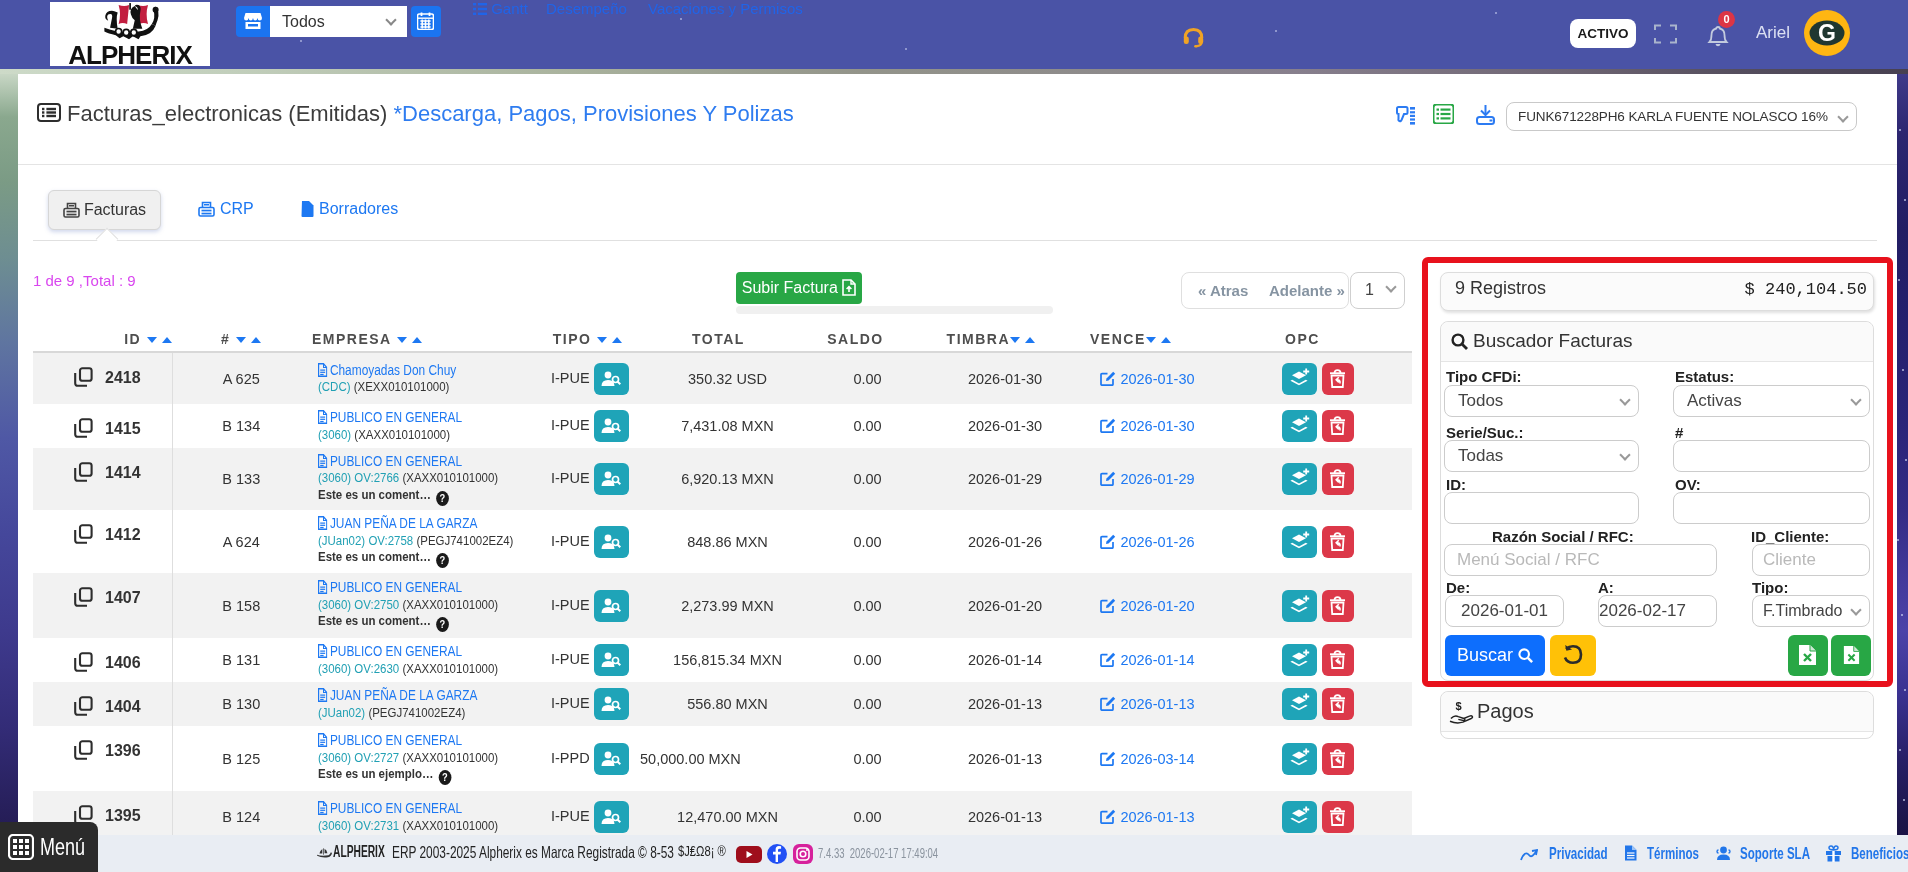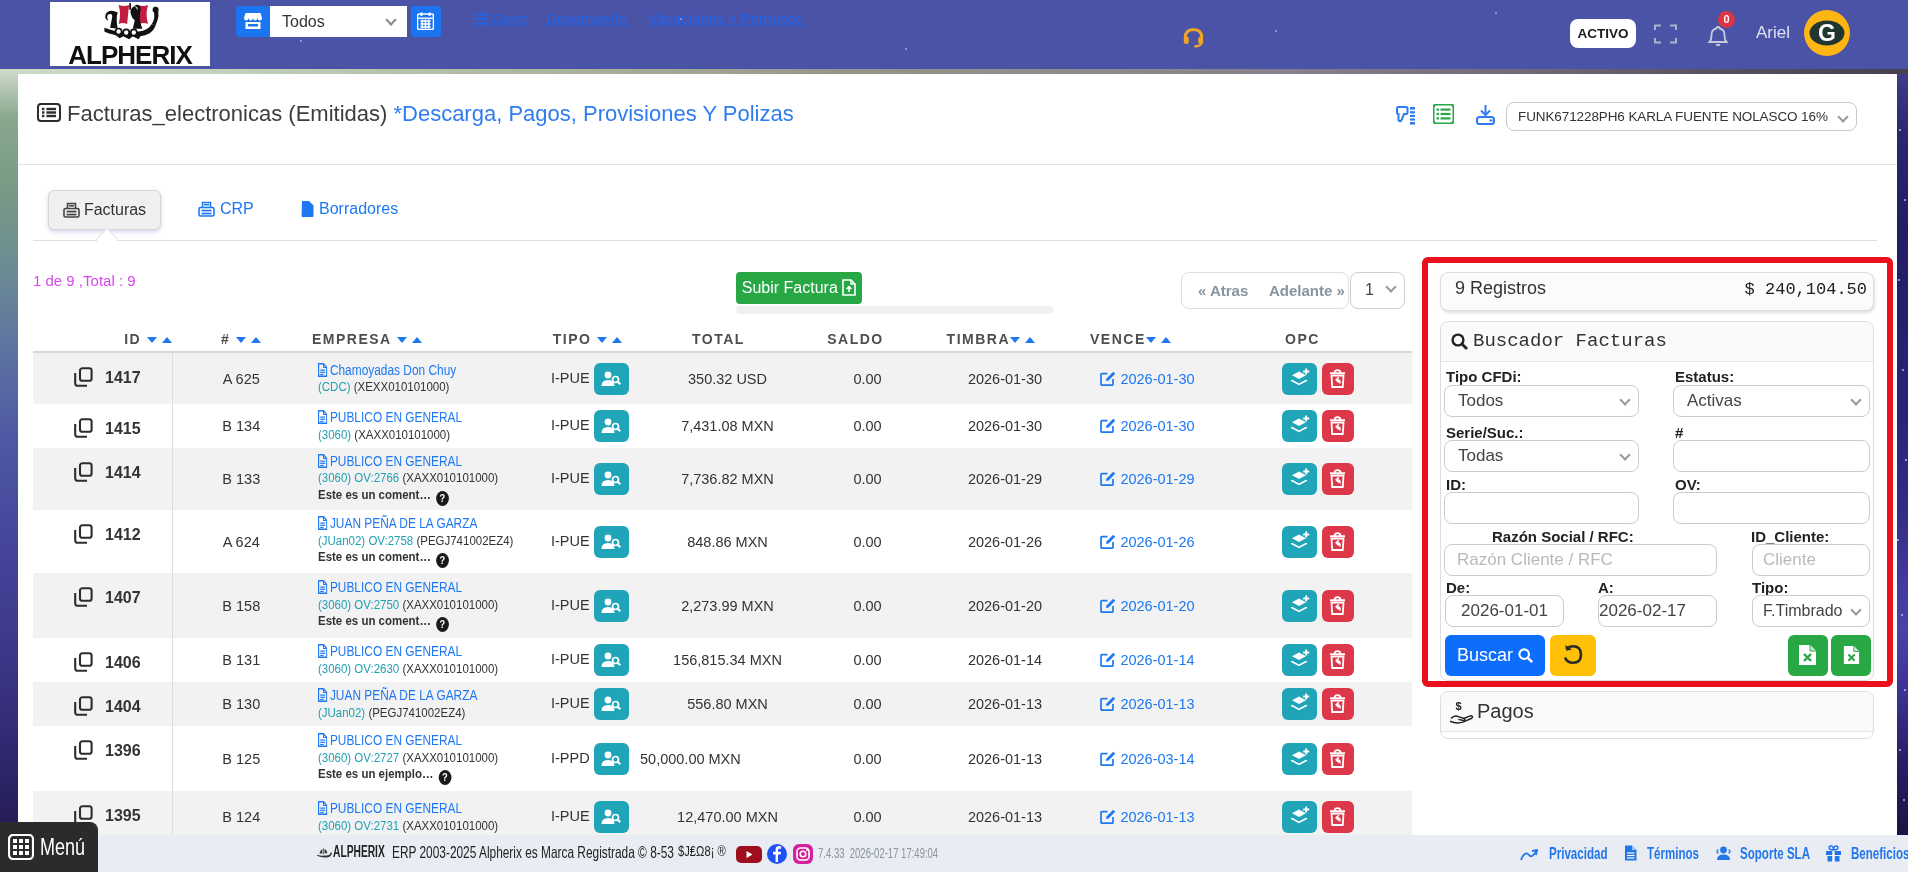--- a/index.html
+++ b/index.html
@@ -16,21 +16,21 @@
   background:linear-gradient(to right,#cddac8 0%,#c2cfbc 12%,#a9b29d 30%,#93948a 45%,#8d8a8b 58%,#877f8d 68%,#6e6573 82%,#554e5e 91%,#474051 100%); }
 
 
 #navbar { left:0; top:0; width:1908px; height:69px; background:#4a53a6; }
 .star { position:absolute; background:#cfd4f0; border-radius:50%; opacity:.7; }
 #logo { left:50px; top:2px; width:160px; height:64px; background:#fff; text-align:center; overflow:hidden; }
 #logo .brand { font-size:26px; font-weight:bold; color:#111; letter-spacing:-1px; line-height:0.85; margin-top:-3px; }
 #btn-store { left:236px; top:6px; width:34px; height:31px; background:#1b74f0; border-radius:4px 0 0 4px; }
 #sel-todos { left:270px; top:6px; width:137px; height:31px; background:#fff; border-radius:0; color:#333; font-size:16px; line-height:31px; padding-left:12px; }
 #btn-cal { left:411px; top:6px; width:30px; height:31px; background:#1b74f0; border-radius:4px; }
-.navlink { color:#2064e8; font-size:15px; top:10px;text-decoration:underline; }
+.navlink { color:#2064e8; font-size:15px; top:0; }
 #hd-activo { left:1570px; top:19px; width:66px; height:29px; background:#fff; border-radius:8px; color:#1a1a1a; font-weight:bold; font-size:13.5px; text-align:center; line-height:29px; }
 #hd-ariel { left:1756px; top:23px; color:#dde1f3; font-size:17px; }
 #glogo { left:1804px; top:10px; width:46px; height:46px; background:#ffb612; border-radius:50%; }
 
 
 #content { left:18px; top:74px; width:1879px; height:798px; background:#fff; }
 #title-ic { left:37px; top:103px; }
 #title { left:67px; top:101px; font-size:22px; color:#3c3c3c; }
 #title a { color:#2e7cf0; text-decoration:none; }
 #hr1 { left:18px; top:164px; width:1879px; height:1px; background:#e4e4e4; }
@@ -66,21 +66,21 @@
 .cmt { font-weight:bold; }
 .tealbtn { display:inline-block; width:35px; height:32px; background:#1fa4b8; border-radius:6px; vertical-align:middle; text-align:center; }
 .redbtn { display:inline-block; width:32px; height:32px; background:#dc3849; border-radius:6px; vertical-align:middle; text-align:center; }
 .vence a { color:#1d78f2; text-decoration:none; }
 
 
 .card { position:absolute; border:1px solid #ddd; border-radius:8px; background:#fff; }
 #card-reg { left:1440px; top:272px; width:434px; height:39px; background:#fbfbfb; box-shadow:1px 2px 3px rgba(0,0,0,.12); }
 #card-reg .l { position:absolute; left:14px; top:5px; font-size:18px; color:#333; }
 #card-reg .r { position:absolute; right:6px; top:7px; font-size:17px; font-family:"Liberation Mono",monospace; color:#222; }
-#card-busc { left:1440px; top:321px; width:434px; height:360px;font-family:Liberation Mono, monospace; }
+#card-busc { left:1440px; top:321px; width:434px; height:360px; }
 #busc-hd { position:absolute; left:0; top:0; width:100%; height:40px; background:#fafafa; border-bottom:1px solid #e5e5e5; border-radius:8px 8px 0 0; font-size:19px; color:#333; }
 .flabel { position:absolute; font-size:15px; font-weight:bold; color:#222; }
 .fsel, .finp { position:absolute; height:32px; border:1px solid #ccc; border-radius:8px; background:#fff; font-size:17px; color:#444; }
 .fsel .t { position:absolute; left:13px; top:5px; }
 .fsel .ch, #pagesel .ch, #mainsel .ch { position:absolute; right:9px; top:10px; width:8px; height:8px; border-right:2px solid #999; border-bottom:2px solid #999; transform:rotate(45deg); }
 .ph { color:#b9b9b9; }
 #btn-buscar { left:1445px; top:635px; width:100px; height:41px; background:#0d6efd; border-radius:6px; color:#fff; font-size:18px; text-align:center; line-height:41px; }
 #btn-undo { left:1550px; top:635px; width:46px; height:41px; background:#ffc107; border-radius:6px; text-align:center; }
 .grnbtn { position:absolute; top:635px; width:40px; height:41px; background:#28a745; border-radius:6px; }
 #card-pagos { left:1440px; top:691px; width:434px; height:48px; background:#fff; }
@@ -234,21 +234,21 @@
 <th style="text-align:center;padding-right:28px">TIMBRA<span class="caret cd"></span> <span class="caret cu"></span></th>
 <th style="text-align:center;padding-right:36px">VENCE<span class="caret cd"></span> <span class="caret cu"></span></th>
 <th style="text-align:center;padding-right:12px">OPC</th>
 </tr>
     </thead>
 <tbody>
 <tr class="odd" style="height:52px">
 <td class="c1" style="padding-left:41px"><svg width="19" height="20" viewBox="0 0 19 20" style="vertical-align:-4px;margin-right:12px">
             <rect x="6" y="1.2" width="11.6" height="12.6" rx="2.4" fill="none" stroke="#2d2d2d" stroke-width="2.1"></rect>
             <path d="M13 18.8 H3.8 Q1.2 18.8 1.2 16.2 V6" fill="none" stroke="#2d2d2d" stroke-width="2.1"></path>
-          </svg><span class="idcell">1417</span></td>
+          </svg><span class="idcell">2418</span></td>
 <td style="text-align:center">A 625</td>
 <td class="emp" style="padding-left:8px">
           <div><svg width="11" height="14" viewBox="0 0 11 14" style="vertical-align:-2px;margin-right:3px">
               <path d="M0.7 0.7 H6.5 L10.3 4.5 V13.3 H0.7 Z" fill="none" stroke="#1d78f2" stroke-width="1.4"></path>
               <path d="M6.5 0.7 V4.5 H10.3" fill="none" stroke="#1d78f2" stroke-width="1.2"></path>
               <g fill="#1d78f2">
                 <rect x="2.6" y="6.5" width="5.8" height="1.2"></rect>
                 <rect x="2.6" y="8.7" width="5.8" height="1.2"></rect>
                 <rect x="2.6" y="10.9" width="4" height="1.2"></rect>
               </g>
@@ -339,21 +339,21 @@
             </svg><a href="#">PUBLICO EN GENERAL</a></div>
           <div><span class="teal">(3060) OV:2766</span> (XAXX010101000)</div>
           <div class="cmt">Este es un coment…<span style="display:inline-block;width:15px;height:15px;background:#1a1a1a;border-radius:50%;color:#fff;font-size:11px;font-weight:bold;text-align:center;line-height:15px;vertical-align:-3px;margin-left:6px">?</span></div>
         </td>
 <td style="padding-left:6px">I-PUE <span class="tealbtn"><svg width="20" height="16" viewBox="0 0 20 16" style="margin-top:8px">
               <circle cx="7" cy="4" r="3.4" fill="#fff"></circle>
               <path d="M0.5 15 Q0.5 9 7 9 Q12 9 13 12.5 L13.5 15 Z" fill="#fff"></path>
               <circle cx="14.5" cy="8.5" r="3" fill="none" stroke="#fff" stroke-width="1.7"></circle>
               <line x1="16.7" y1="10.7" x2="19.3" y2="13.3" stroke="#fff" stroke-width="2"></line>
             </svg></span></td>
-<td style="text-align:center">7,736.82 MXN</td>
+<td style="text-align:center">6,920.13 MXN</td>
 <td style="text-align:center">0.00</td>
 <td style="text-align:center">2026-01-29</td>
 <td class="vence" style="text-align:center"><svg width="16" height="15" viewBox="0 0 16 15" style="vertical-align:-2px;margin-right:4px">
             <path d="M13 8 V13.2 Q13 14.2 12 14.2 H2 Q1 14.2 1 13.2 V3.6 Q1 2.6 2 2.6 H7.5" fill="none" stroke="#1d78f2" stroke-width="1.7"></path>
             <path d="M6.5 7.5 L13.2 0.8 L15.2 2.8 L8.5 9.5 L6 10 Z" fill="#1d78f2"></path>
           </svg><a href="#">2026-01-29</a></td>
 <td style="text-align:center;padding-left:19px"><span class="tealbtn"><svg width="22" height="21" viewBox="0 0 22 21" style="margin-top:5px">
               <path d="M10 3.5 L17 7.2 L10 10.9 L3 7.2 Z" fill="#fff"></path>
               <path d="M3.2 11.8 L10 15.4 L16.8 11.8 L18.6 12.8 L10 17.3 L1.4 12.8 Z" fill="#fff"></path>
               <path d="M17.2 0.5 V6.5 M14.2 3.5 H20.2" stroke="#fff" stroke-width="1.8" fill="none"></path>
@@ -758,21 +758,21 @@
     <span class="ch"></span>
   </div>
 <div class="finp" style="left:1673px;top:440px;width:197px"></div>
 <div class="abs flabel" style="left:1446px;top:476px">ID:</div>
 <div class="abs flabel" style="left:1675px;top:476px">OV:</div>
 <div class="finp" style="left:1444px;top:492px;width:195px"></div>
 <div class="finp" style="left:1673px;top:492px;width:197px"></div>
 <div class="abs flabel" style="left:1492px;top:528px">Razón Social / RFC:</div>
 <div class="abs flabel" style="left:1751px;top:528px">ID_Cliente:</div>
 <div class="finp" style="left:1444px;top:544px;width:273px">
-    <span class="ph" style="position:absolute;left:12px;top:5px">Razón Cliente / RFC</span>
+    <span class="ph" style="position:absolute;left:12px;top:5px">Menú Social / RFC</span>
   </div>
 <div class="finp" style="left:1752px;top:544px;width:118px">
     <span class="ph" style="position:absolute;left:10px;top:5px">Cliente</span>
   </div>
 <div class="abs flabel" style="left:1446px;top:579px">De:</div>
 <div class="abs flabel" style="left:1598px;top:579px">A:</div>
 <div class="abs flabel" style="left:1752px;top:579px">Tipo:</div>
 <div class="finp" style="left:1445px;top:595px;width:119px;text-align:center;line-height:30px">2026-01-01</div>
 <div class="finp" style="left:1598px;top:595px;width:119px;text-align:left;line-height:30px">2026-02-17</div>
 <div class="fsel" style="left:1752px;top:595px;width:118px">

